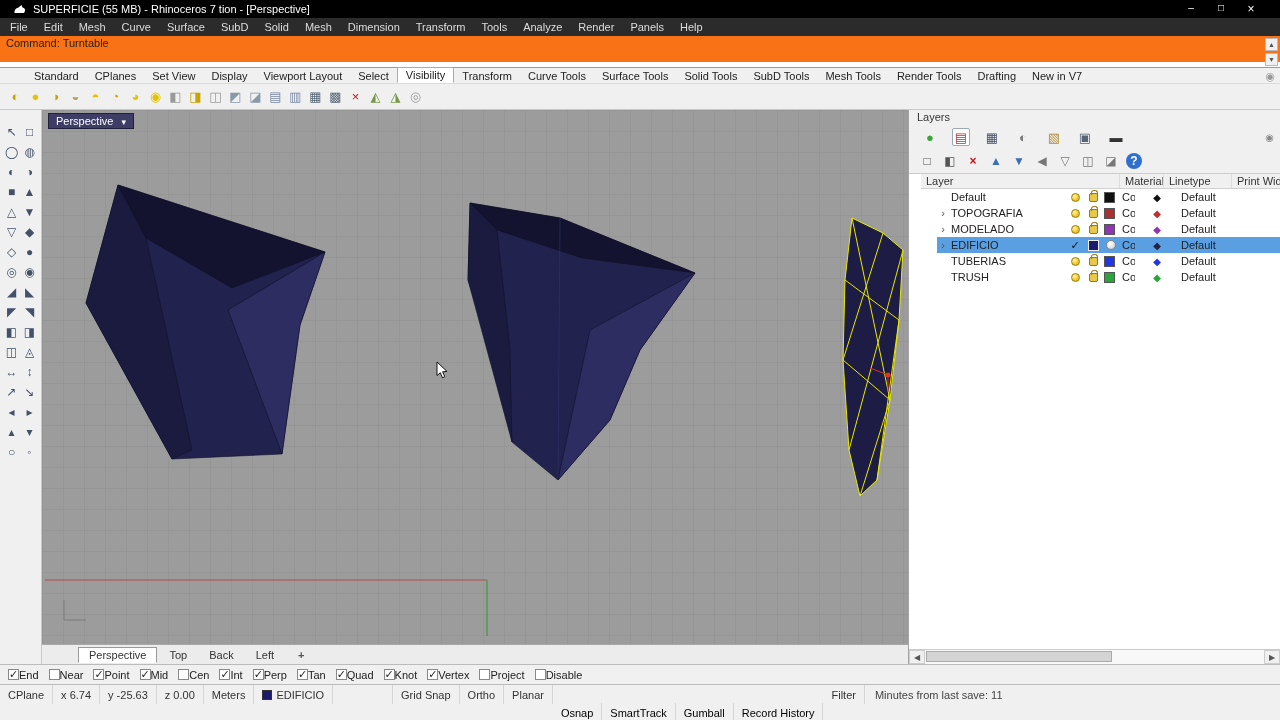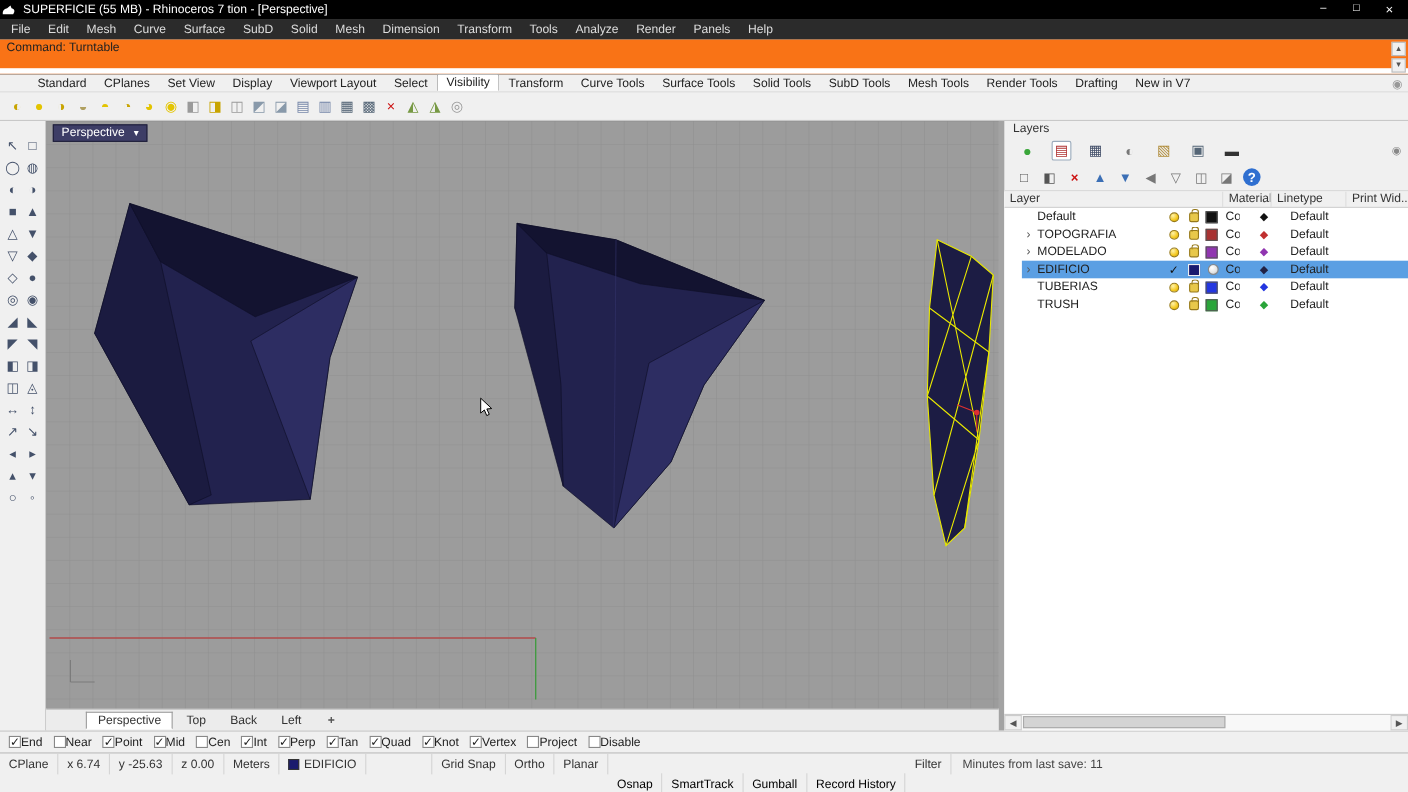--- a/index.html
+++ b/index.html
@@ -4,21 +4,21 @@
 <style>
   * { box-sizing: border-box; }
   html,body { margin:0; padding:0; }
   body {
     width:1280px; height:720px; overflow:hidden;
     font-family:"Liberation Sans","DejaVu Sans",sans-serif;
     font-size:11px; color:#222; background:#f0f0f0;
   }
 
   
-  .titlebar { height:18px; background:#000; color:#fff; display:flex; align-items:center; padding:0 1px; gap:6px; }
+  .titlebar { height:18px; background:#000; color:#fff; display:flex; align-items:center; padding:0 13px; gap:6px; }
   .appicon { width:14px; height:12px; display:flex; }
   .titletext { white-space:nowrap; }
   .winbtns { margin-left:auto; display:flex; gap:18px; padding-right:10px; }
   .wbtn { width:12px; text-align:center; font-size:10px; color:#fff; }
   .wbtn.min::after { content:"–"; }
   .wbtn.max::after { content:"□"; }
   .wbtn.close::after { content:"×"; font-size:12px; }
 
   
   .menubar { height:18px; background:#2b2b2b; color:#ddd; display:flex; align-items:center; padding:0 2px; }
@@ -62,31 +62,31 @@
     padding:1px 7px; display:flex; align-items:center; gap:8px; border:1px solid #20203a; }
   .vparrow::after { content:"▾"; font-size:9px; }
 
   .vtabs { height:20px; background:#ececec; border-top:1px solid #a8a8a8; display:flex; align-items:center; padding-left:36px; gap:2px; }
   .vtab { padding:1px 10px; color:#333; }
   .vtab.active { background:#fff; border:1px solid #999; border-bottom-color:#fff; }
   .vtab-plus { margin-left:12px; color:#555; }
   .vtab-plus::after { content:"+"; font-weight:bold; }
 
   
-  .panel { width:372px; background:#f0f0f0; border-left:5px solid #a3a3a3; display:flex; flex-direction:column; }
+  .panel { width:372px; background:#f0f0f0; border-left:1px solid #a3a3a3; display:flex; flex-direction:column; }
   .ptitle { height:15px; line-height:15px; padding-left:8px; color:#333; }
   .ptabs { height:24px; display:flex; align-items:center; gap:13px; padding-left:12px; position:relative; }
   .ptab { width:18px; height:18px; display:flex; align-items:center; justify-content:center; font-size:13px; }
   .ptab.active { background:#fff; border:1px solid #9aaabb; border-radius:2px; }
   .pgear { position:absolute; right:6px; color:#888; font-size:10px; }
   .pgear::after { content:"◉"; }
   .ltools { height:24px; display:flex; align-items:center; gap:7px; padding-left:10px; }
   .ltool { width:16px; height:16px; display:flex; align-items:center; justify-content:center; font-size:12px; border-radius:8px; font-weight:bold; }
 
-  .ltable { flex:1; background:#fff; border-top:1px solid #ccc; overflow:hidden; }
+  .ltable { flex:1; background:#fff; border-top:1px solid #ccc; overflow:hidden;padding-left:12px; }
   .lhead { display:grid; grid-template-columns:198px 44px 68px 1fr; height:15px; background:#f0f0f0; border-bottom:1px solid #d0d0d0; color:#333; }
   .lhead span { padding-left:5px; line-height:15px; border-left:1px solid #ddd; white-space:nowrap; overflow:hidden; }
   .lhead span:first-child { border-left:none; }
 
   .lrow { display:grid; grid-template-columns:12px 116px 20px 16px 16px 18px 44px 52px 16px 1fr;
     height:16px; align-items:center;margin-left:16px; }
   .lrow.sel { background:var(--sel,#5b9fe3); }
   .lrow.sel .c-swatch { border-color:#eee; }
   .c-exp { color:#555; text-align:center; font-size:11px; line-height:14px; }
   .c-name { padding-left:2px; white-space:nowrap; overflow:hidden; }

